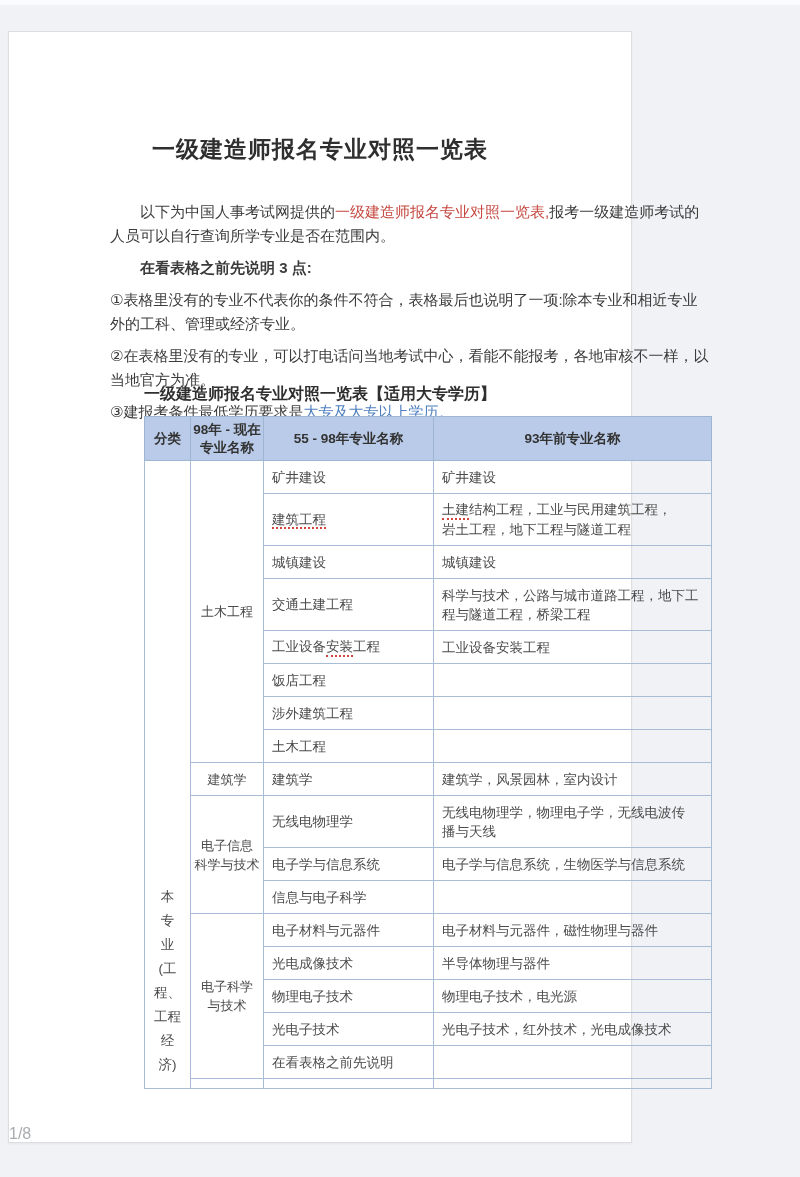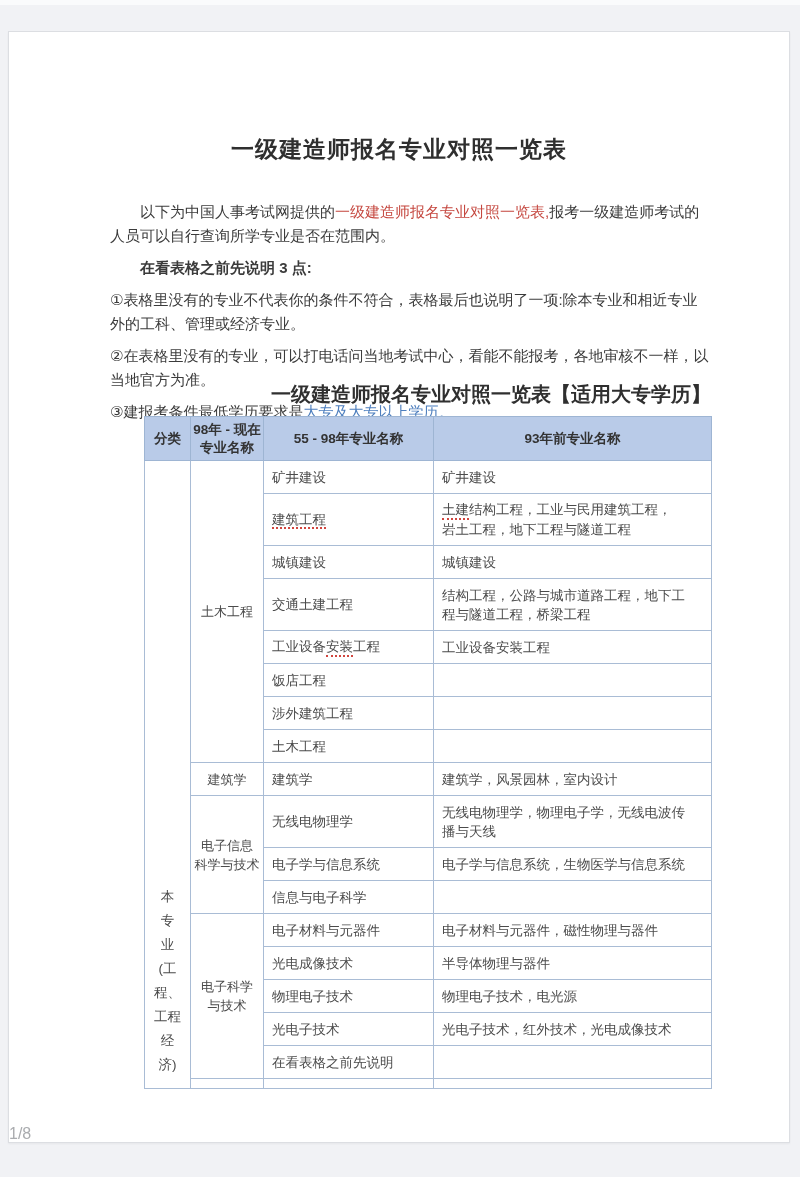--- a/index.html
+++ b/index.html
@@ -3,40 +3,40 @@
 <meta charset="utf-8">
 <style>
   html,body{margin:0;padding:0;}
   body{
     width:800px;height:1177px;position:relative;overflow:hidden;
     background:#f1f2f5;
     font-family:"Liberation Sans","DejaVu Sans",sans-serif;
   }
   .topstrip{position:absolute;top:0;left:0;right:0;height:5px;background:#fafbfc;}
   .page{
-    position:absolute;left:8px;top:31px;width:782px;height:1112px;
+    position:absolute;left:8px;top:31px;width:624px;height:1112px;
     background:#ffffff;border:1px solid #dcdee2;box-sizing:border-box;
     box-shadow:0 1px 2px rgba(0,0,0,0.05);
   }
   .title{
     position:absolute;top:102px;left:0;width:100%;text-align:center;
     font-size:23px;font-weight:bold;color:#2f2f2f;letter-spacing:1px;
   }
   .intro{
     position:absolute;top:160px;left:93px;width:640px;
     font-size:15px;line-height:24px;color:#3b3b3b;
   }
   .intro p{margin:8px;white-space:pre-line;}
   .indent{text-indent:2em;}
   .bold{font-weight:bold;}
   .red{color:#c5473f;}
   .blue{color:#4e7fbe;}
   .tablewrap{position:absolute;top:352px;left:135px;width:567px;}
   .subtitle{
-    text-align:right;font-size:20px;font-weight:bold;color:#2f2f2f;
+    text-align:left;font-size:16px;font-weight:bold;color:#2f2f2f;
     margin:0 0 12px 0;line-height:20px;
   }
   table{border-collapse:collapse;table-layout:fixed;width:567px;}
   th{
     background:#b9cbe8;border:1px solid #9eb5d3;
     font-size:13.5px;font-weight:bold;color:#333333;
     white-space:pre-line;text-align:center;vertical-align:middle;padding:3px 1px;
   }
   td{
     border:1px solid #a9bcd5;font-size:13.5px;color:#4b4b4b;
@@ -115,21 +115,21 @@
             <td><span class="sp">建筑工程</span></td>
             <td><span class="sp">土建</span><span>结构工程，工业与民用建筑工程，
 岩土工程，地下工程与隧道工程</span></td>
           </tr>
         <tr class="h1">
             <td>城镇建设</td>
             <td>城镇建设</td>
           </tr>
         <tr class="h2">
             <td>交通土建工程</td>
-            <td>结构工程，公路与城市道路工程，地下工
+            <td>科学与技术，公路与城市道路工程，地下工
 程与隧道工程，桥梁工程</td>
           </tr>
         <tr class="h1">
             <td><span>工业设备</span><span class="sp">安装</span><span>工程</span></td>
             <td>工业设备安装工程</td>
           </tr>
         <tr class="h1">
             <td>饭店工程</td>
             <td></td>
           </tr>

